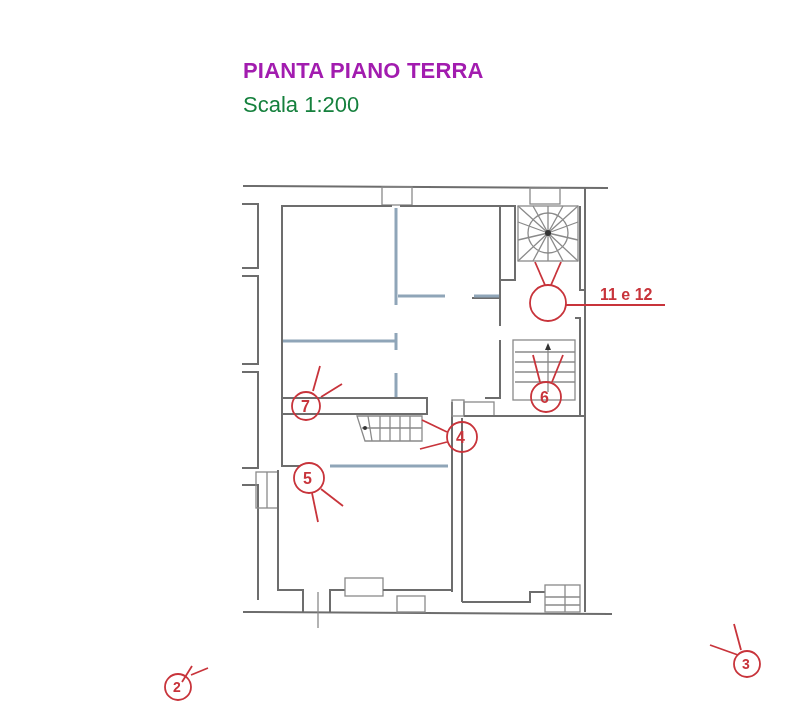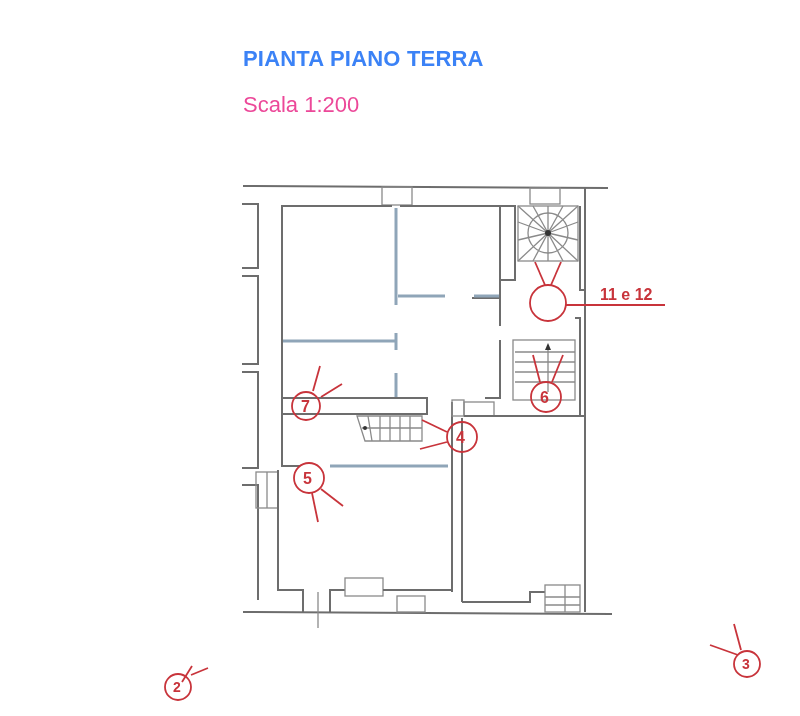--- a/index.html
+++ b/index.html
@@ -1,18 +1,18 @@
 <!DOCTYPE html>
 <html><head>
 <meta charset="utf-8">
 <style>
   html,body{margin:0;padding:0;background:#ffffff;}
   body{width:800px;height:716px;position:relative;overflow:hidden;font-family:"Liberation Sans",sans-serif;}
-  .title{position:absolute;left:243px;top:46px;font-size:22px;font-weight:bold;color:#3b82f6;letter-spacing:0.2px;}
-  .scale{position:absolute;left:243px;top:92px;font-size:22px;color:#ec4899;}
+  .title{position:absolute;left:243px;top:58px;font-size:22px;font-weight:bold;color:#a21caf;letter-spacing:0.2px;}
+  .scale{position:absolute;left:243px;top:92px;font-size:22px;color:#15803d;}
   svg{position:absolute;left:0;top:0;}
   .wall{stroke:#6d6d6d;stroke-width:2;fill:none;}
   .wall-thin{stroke:#8a8a8a;stroke-width:1.3;fill:none;}
   .wall-blue{stroke:#8fa5b8;stroke-width:3;fill:none;}
   .marker{stroke:#c8343b;stroke-width:1.8;fill:none;}
   .marker-text{fill:#c8343b;font-family:"Liberation Sans",sans-serif;font-weight:bold;}
 </style>
 </head>
 <body>
 

